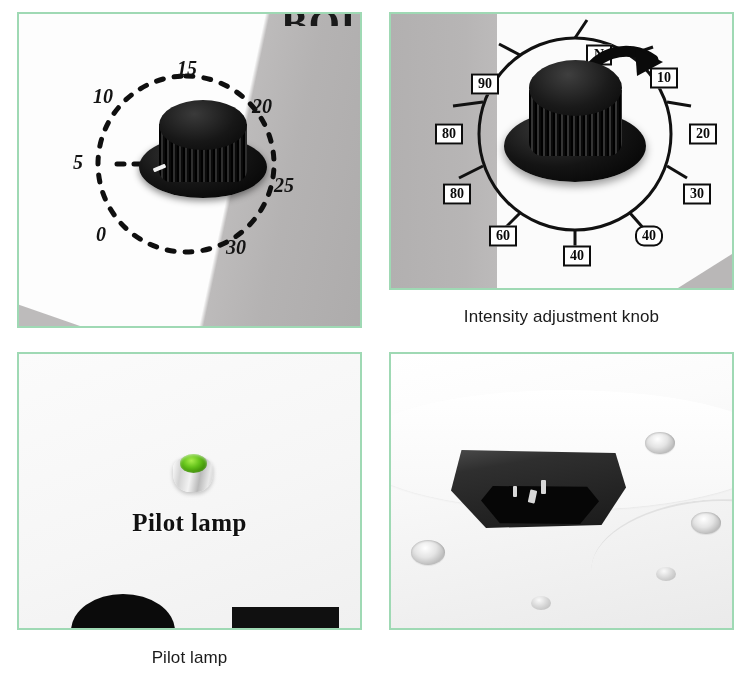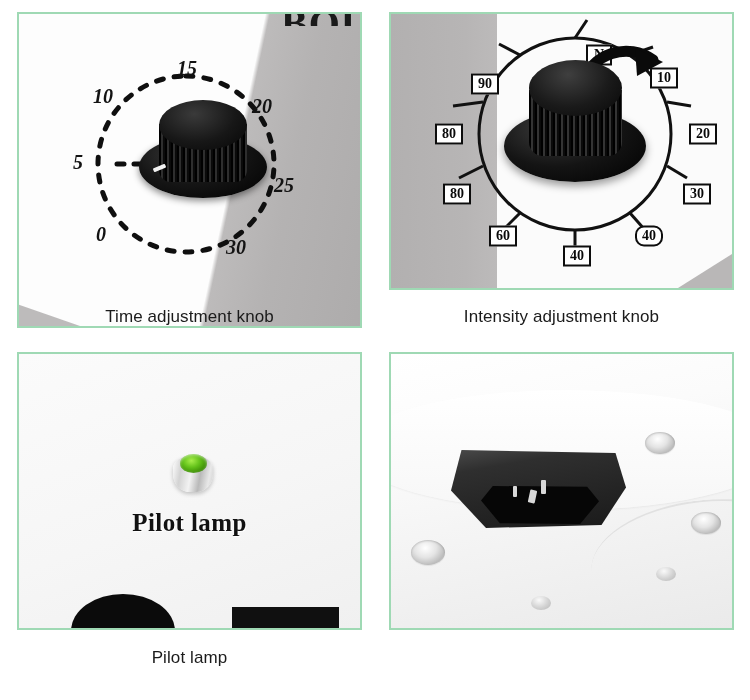--- a/index.html
+++ b/index.html
@@ -364,21 +364,20 @@
 
         <div class="knob1">
           <div class="knob1-base"></div>
           <div class="knob1-skirt"></div>
           <div class="knob1-top"></div>
           <div class="knob1-pointer"></div>
         </div>
       </div>
     </div>
   </div>
-  <div class="caption cap-tl">Time adjustment knob</div>
 
   <div class="cell cell-tr">
     <div class="panel">
       <div class="panel-inner">
         <div class="p2-bg"></div>
         <div class="p2-grey-left"></div>
         <div class="p2-grey-corner"></div>
 
         <div class="p2-dial">
           <svg viewBox="0 0 341 274" xmlns="http://www.w3.org/2000/svg">

